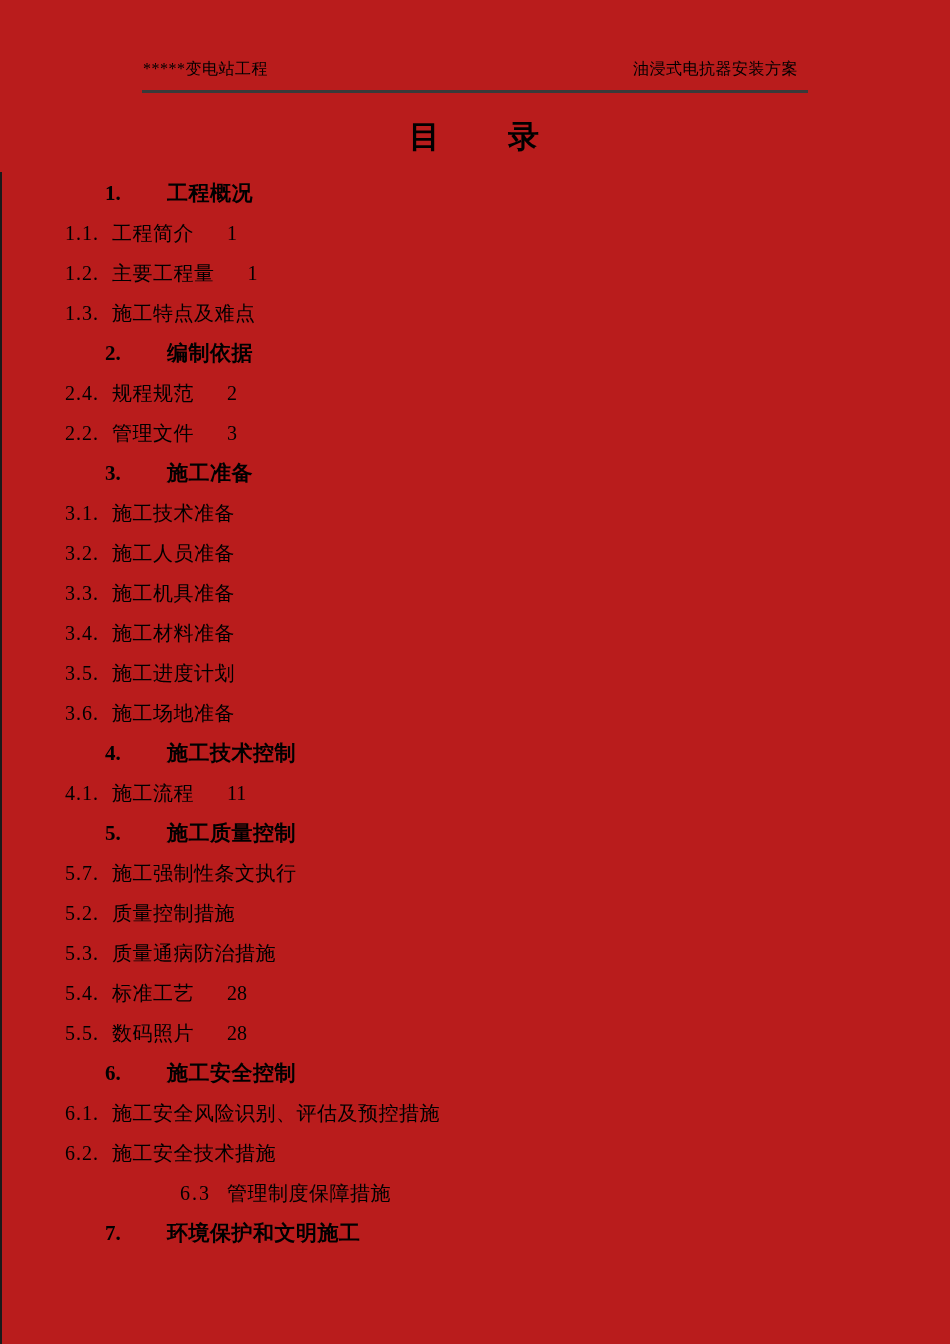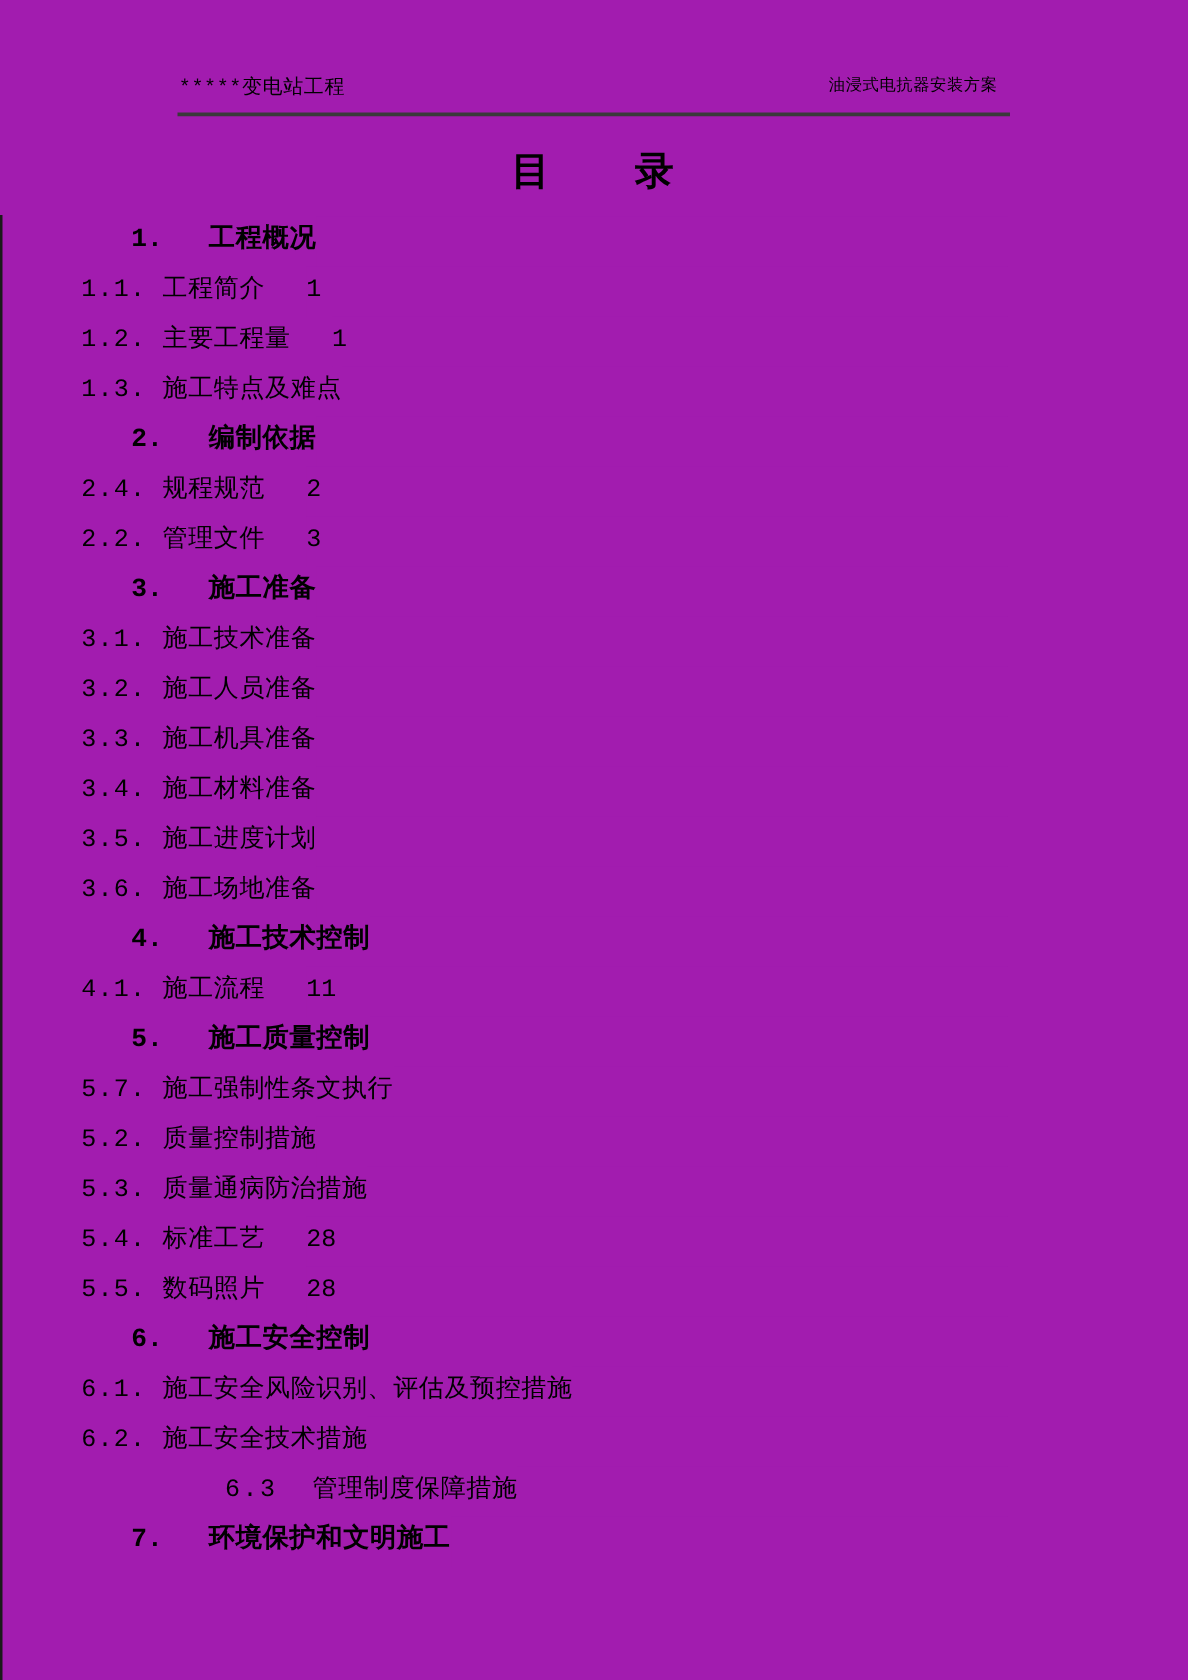--- a/index.html
+++ b/index.html
@@ -9,22 +9,21 @@
     width: 950px;
     height: 1344px;
     overflow: hidden;
     font-family: "Liberation Serif", "DejaVu Serif", serif;
     color: #000000;
   }
   .page {
     position: relative;
     width: 950px;
     height: 1344px;
-    background: #a21caf;
-    font-family: Liberation Mono, monospace;
+    background: #b91c1c;
   }
   .edge-line {
     position: absolute;
     left: 0;
     top: 172px;
     width: 2px;
     height: 1172px;
     background: #1a1a1a;
   }
   .header-left {
@@ -32,21 +31,21 @@
     left: 143px;
     top: 59px;
     font-size: 16px;
     letter-spacing: 0.5px;
     white-space: nowrap;
   }
   .header-right {
     position: absolute;
     right: 152px;
     top: 59px;
-    font-size: 13px;
+    font-size: 16px;
     letter-spacing: 0.5px;
     white-space: nowrap;
   }
   .header-rule {
     position: absolute;
     left: 142px;
     top: 90px;
     width: 666px;
     height: 3px;
     background: #3a3a3a;
@@ -106,21 +105,21 @@
   .toc-row.lvl-chapter .num {
     width: 62px;
     margin-right: 0;
     letter-spacing: 0;
   }
   
   .toc-row.lvl-deep {
     padding-left: 115px;
   }
   .toc-row.lvl-deep .num {
-    margin-right: 28px;
+    margin-right: 16px;
     letter-spacing: 2px;
   }
   
   .toc-row.nodots .page {
     margin-left: 33px;
     text-align: left;
   }
 </style>
 </head>
 <body>

